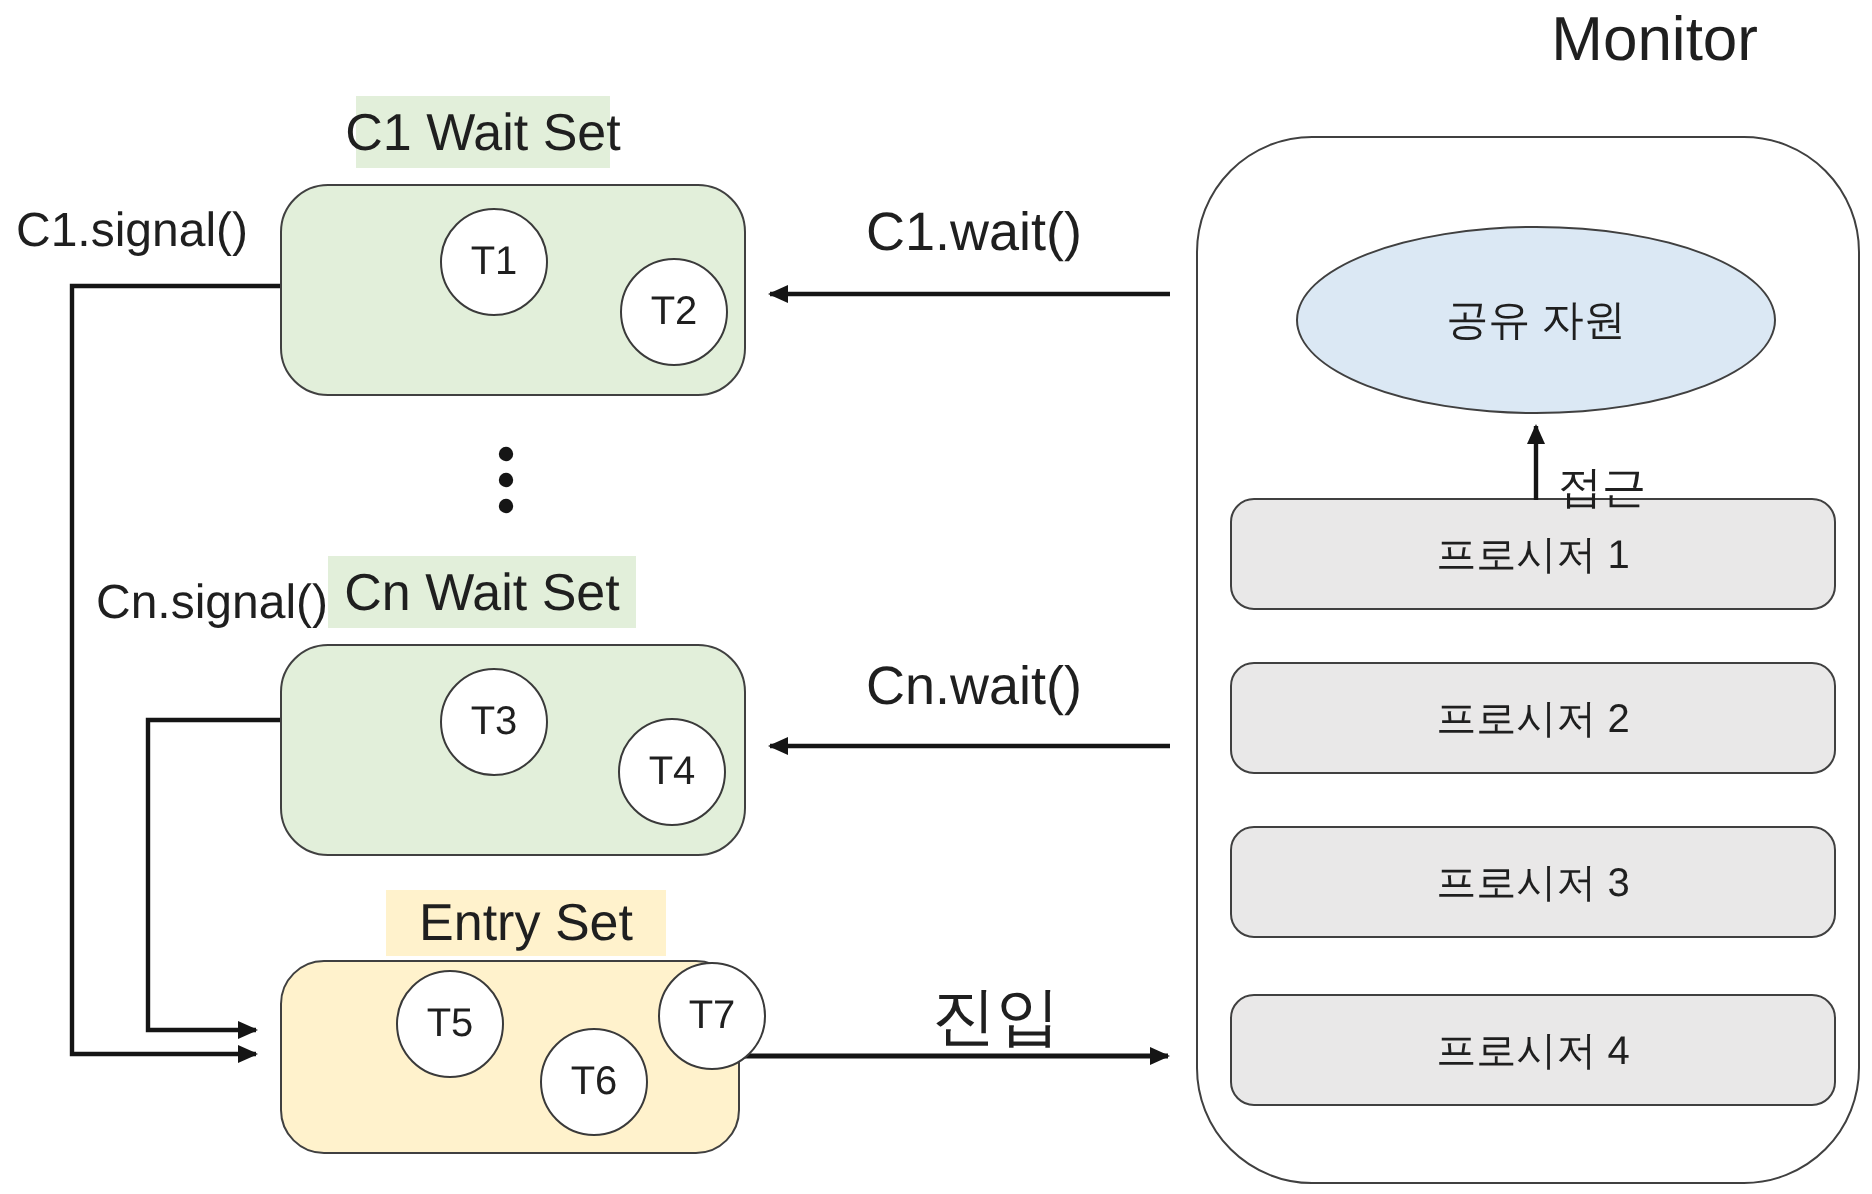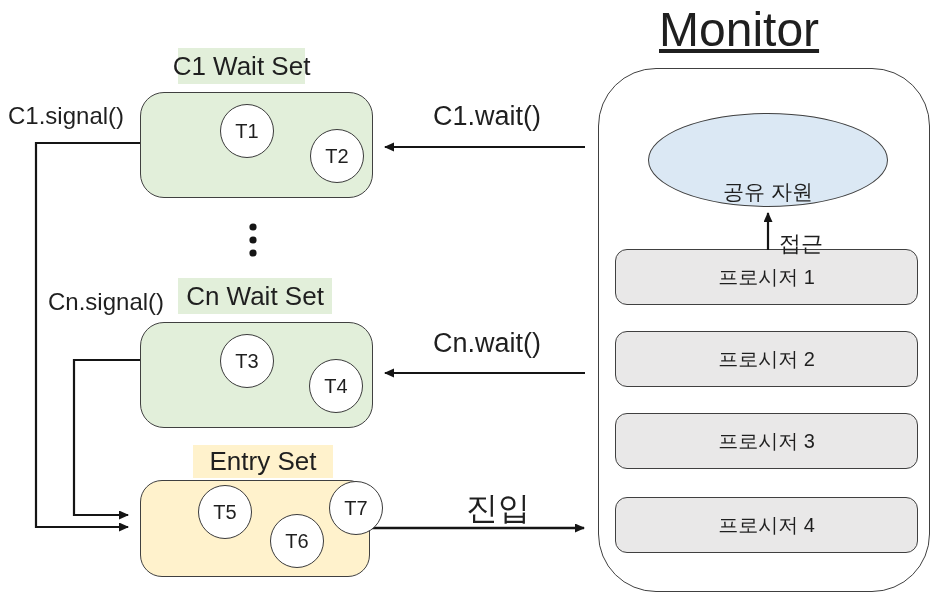--- a/index.html
+++ b/index.html
@@ -26,39 +26,39 @@
   .green-box{background:var(--green-fill);border-radius:24px;}
   .yellow-box{background:var(--yellow-fill);border-radius:22px;}
   .monitor-box{position:absolute;border:1.6px solid var(--stroke);border-radius:58px;background:#ffffff;}
   .proc{
     position:absolute;left:615px;width:303px;height:56px;border:1.4px solid var(--stroke);
     border-radius:12px;background:var(--gray-fill);display:flex;align-items:center;justify-content:center;
     font-size:20px;
   }
   .ellipse{
     position:absolute;left:648px;top:113px;width:240px;height:94px;border:1.4px solid var(--stroke);
-    border-radius:50%;background:var(--blue-fill);display:flex;align-items:flex-end;justify-content:center;
+    border-radius:50%;background:var(--blue-fill);display:flex;align-items:center;justify-content:center;
     font-size:21px;
   }
   .chip{
     position:absolute;display:flex;align-items:center;justify-content:center;
     font-size:26px;white-space:nowrap;
   }
   .chip.green{background:var(--green-fill);}
   .chip.yellow{background:var(--yellow-fill);}
   .thread{
     position:absolute;width:54px;height:54px;border:1.5px solid #3a3a3a;border-radius:50%;
     background:#ffffff;display:flex;align-items:center;justify-content:center;font-size:20px;margin-left:41px;
   }
   .txt{position:absolute;white-space:nowrap;}
   .txt.signal{font-size:24px;}
   .txt.wait{font-size:27px;text-align:center;}
   .txt.enter{font-size:32px;text-align:center;}
   .txt.access{font-size:22px;margin-top:16px;}
-  .txt.monitor-title{font-size:48px;text-align:left;text-decoration:underline;}
+  .txt.monitor-title{font-size:31px;text-align:right;}
 </style>
 </head>
 <body>
 
 <div class="stage">
 
   <div class="monitor-box" style="left:598px;top:68px;width:332px;height:524px"></div>
   <div class="set green-box" style="left:140px;top:92px;width:233px;height:106px"></div>
   <div class="set green-box" style="left:140px;top:322px;width:233px;height:106px"></div>
   <div class="set yellow-box" style="left:140px;top:480px;width:230px;height:97px"></div>
@@ -85,21 +85,21 @@
     <g>
       <circle class="dot" cx="253" cy="227" r="3.6"></circle>
       <circle class="dot" cx="253" cy="240" r="3.6"></circle>
       <circle class="dot" cx="253" cy="253" r="3.6"></circle>
     </g>
   </svg>
 
   <div class="txt monitor-title" style="left:659px;top:2px;width:220px">Monitor</div>
 
   <div class="chip green" style="left:178px;top:48px;width:127px;height:36px">C1 Wait Set</div>
-  <div class="chip green" style="left:178px;top:278px;width:154px;height:36px">Cn Wait Set</div>
+  <div class="chip green" style="left:164px;top:278px;width:154px;height:36px">Cn Wait Set</div>
   <div class="chip yellow" style="left:193px;top:445px;width:140px;height:33px">Entry Set</div>
 
   <div class="txt signal" style="left:8px;top:102px">C1.signal()</div>
   <div class="txt signal" style="left:48px;top:288px">Cn.signal()</div>
 
   <div class="txt wait" style="left:407px;top:101px;width:160px">C1.wait()</div>
   <div class="txt enter" style="left:418px;top:487px;width:160px">진입</div>
   <div class="txt wait" style="left:407px;top:328px;width:160px">Cn.wait()</div>
   <div class="txt access" style="left:779px;top:213px">접근</div>
 

